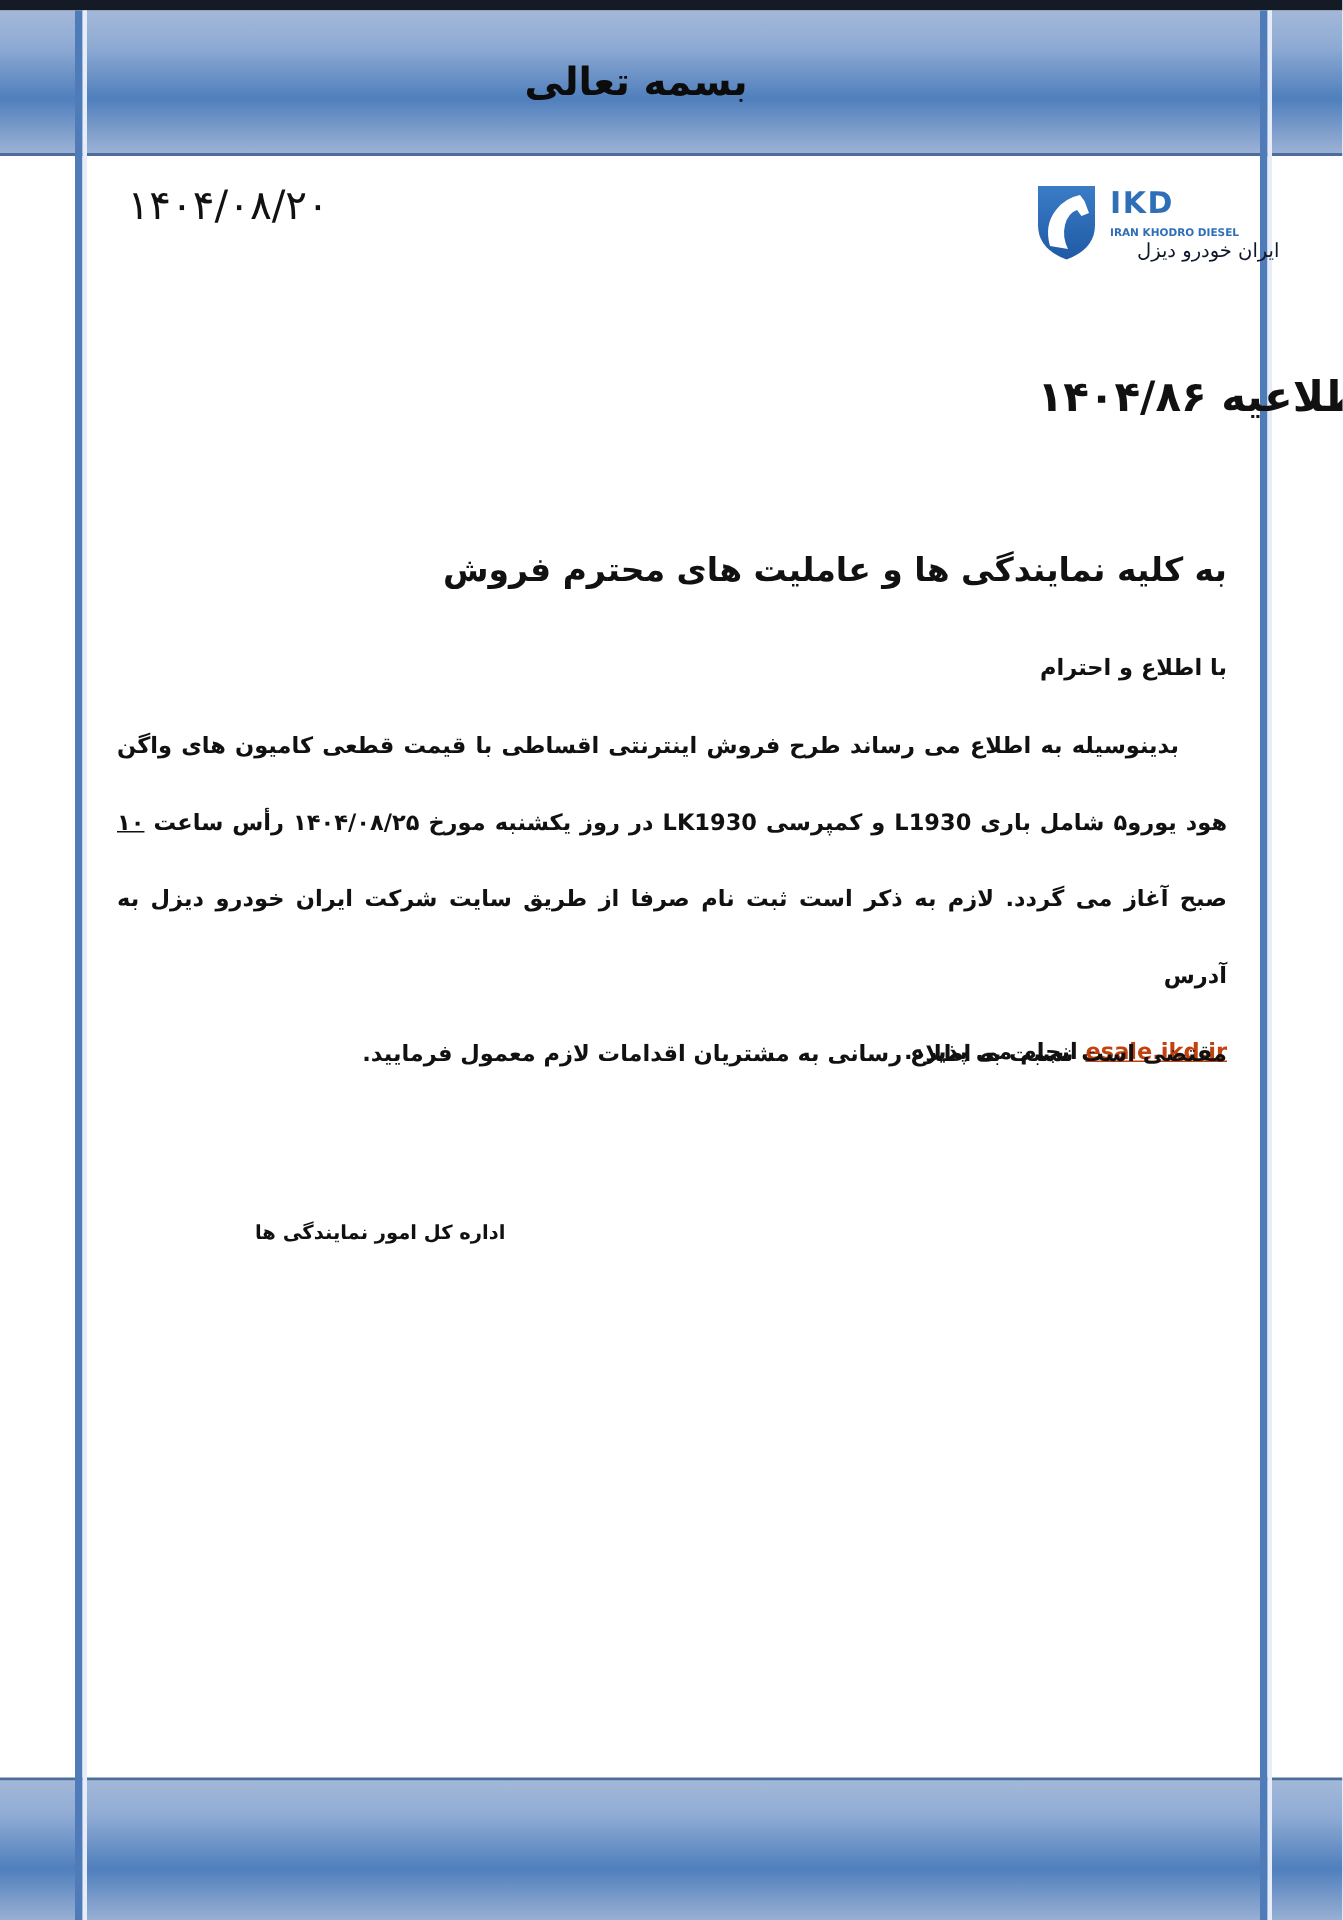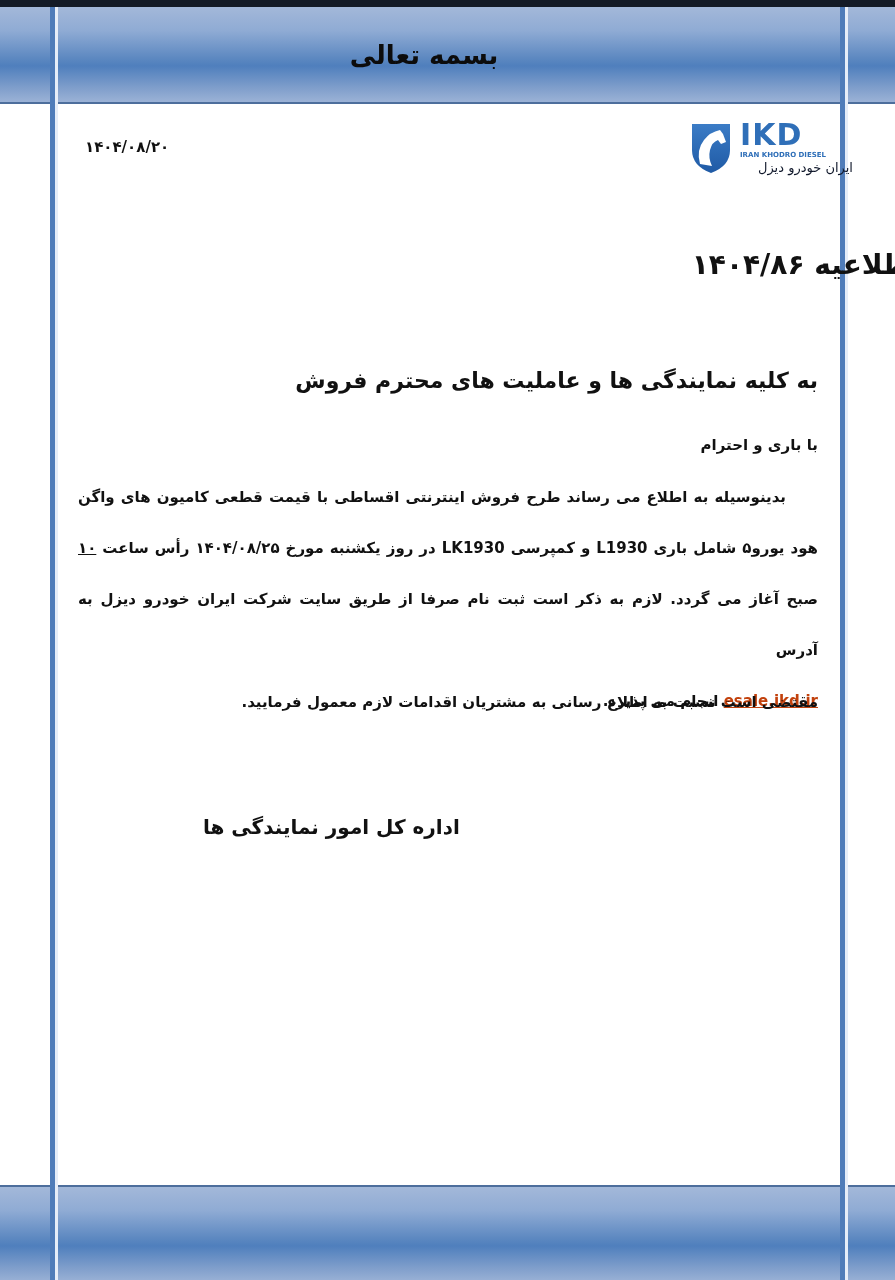--- a/index.html
+++ b/index.html
@@ -21,29 +21,29 @@
     .vline .outer { position: absolute; top: 0; bottom: 0; width: 2px; background: #c5d3ea; }
     .vline .inner { position: absolute; top: 0; bottom: 0; left: 2px; width: 5px; background: #4f7cb9; }
     .vline .edge { position: absolute; top: 0; bottom: 0; left: 7px; width: 3px; background: #e6edf8; }
     .vline.left { left: 48px; }
     .vline.right { left: 838px; }
     .header-title {
       position: absolute; top: 40px; left: 0; width: 788px; text-align: center;
       font-size: 26px; font-weight: bold; color: #0c0c0c; line-height: 30px; margin-left: 30px;
     }
     .date {
-      position: absolute; top: 138px; left: 85px; direction: ltr;
-      font-size: 15px; font-weight: bold; letter-spacing: 1px;
+      position: absolute; top: 122px; left: 85px; direction: ltr;
+      font-size: 27px; font-weight: normal; letter-spacing: 1px;
     }
     .logo { position: absolute; top: 118px; left: 690px; width: 140px; height: 64px; }
     .logo .shield {
       position: absolute; left: 0; top: 2px; width: 42px; height: 54px;
     }
     .logo .ikd {
-      position: absolute; left: 50px; top: 2px; font-size: 30px; font-weight: bold;
+      position: absolute; left: 50px; top: 2px; font-size: 20px; font-weight: bold;
       color: #2f6fb8; direction: ltr; letter-spacing: 1px; line-height: 30px;
       font-family: "DejaVu Sans", sans-serif;
       text-align: center;
     }
     .logo .en {
       position: absolute; left: 50px; top: 33px; font-size: 7px; color: #2f6fb8;
       direction: ltr; font-weight: bold; white-space: nowrap; text-align: right;
     }
     .logo .fa {
       position: absolute; left: 68px; top: 42px; font-size: 13px; color: #0f172a;
@@ -62,21 +62,21 @@
     .para {
       position: absolute; right: 77px; width: 740px; font-size: 15px; font-weight: bold;
       line-height: 51px; text-align: justify;
     }
     .para.p1 { top: 472px; text-indent: 32px; }
     .para.p2 { top: 677px; }
     .ltr { direction: ltr; unicode-bidi: embed; }
     .u { text-decoration: underline; margin-top: 14px; }
     .link { color: #c2410c; text-decoration: underline; }
     .signature {
-      position: absolute; top: 815px; left: 170px; font-size: 20px; font-weight: bold; margin-left: 33px;
+      position: absolute; top: 815px; left: 170px; font-size: 13px; font-weight: bold;
     }
   </style>
 </head>
 <body>
 
 <div class="topbar"></div>
 <div class="band top"></div>
 <div class="band bottom"></div>
 
 <div class="vline left">
@@ -107,19 +107,19 @@
   </svg>
   <div class="ikd">IKD</div>
   <div class="en">IRAN KHODRO DIESEL</div>
   <div class="fa">ایران خودرو دیزل</div>
 </div>
 
 <div class="notice-title">اطلاعیه ۱۴۰۴/۸۶</div>
 
 <div class="recipient">به کلیه نمایندگی ها و عاملیت های محترم فروش</div>
 
-<div class="greeting">با باری و احترام</div>
+<div class="greeting">با اطلاع و احترام</div>
 
 <div class="para p1"><span>بدینوسیله به اطلاع می رساند طرح فروش اینترنتی اقساطی با قیمت قطعی کامیون های واگن هود یورو۵ شامل باری </span><span class="ltr">L1930</span><span> و کمپرسی </span><span class="ltr">LK1930</span><span> در روز یکشنبه مورخ ۱۴۰۴/۰۸/۲۵ رأس ساعت </span><span class="u">۱۰</span><span> صبح آغاز می گردد. لازم به ذکر است ثبت نام صرفا از طریق سایت شرکت ایران خودرو دیزل به آدرس </span><br><a class="link ltr">esale.ikd.ir</a><span> انجام می پذیرد.</span></div>
 
 <div class="para p2">مقتضی است نسبت به اطلاع رسانی به مشتریان اقدامات لازم معمول فرمایید.</div>
 
 <div class="signature">اداره کل امور نمایندگی ها</div>
 
 </body></html>

